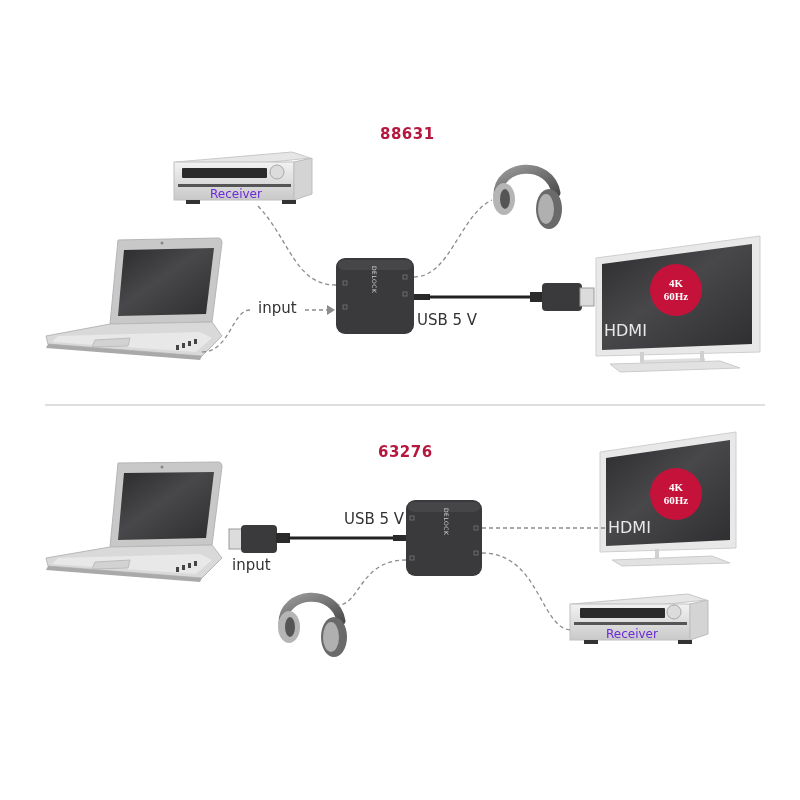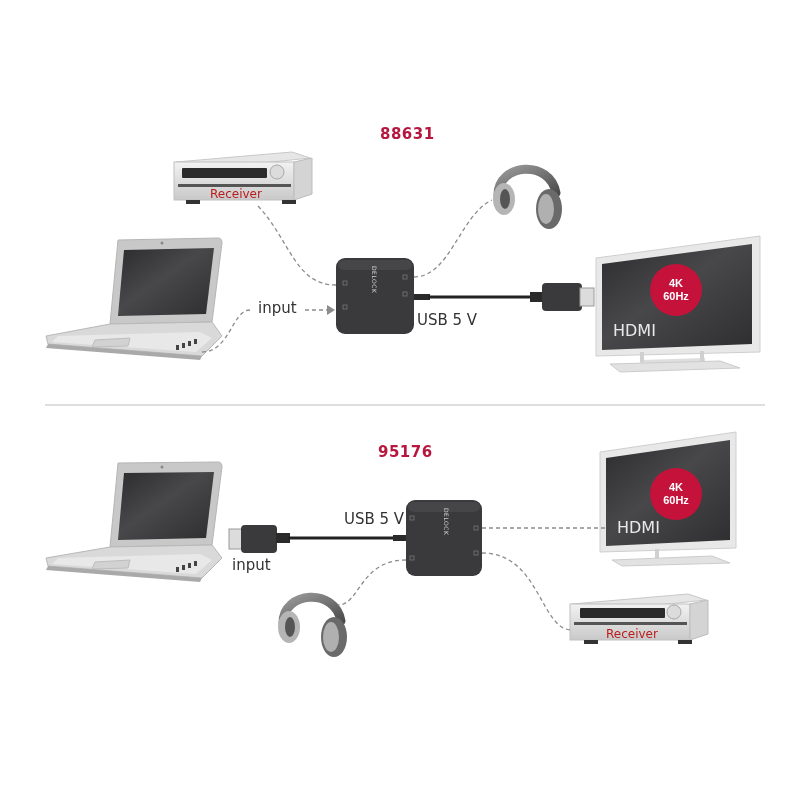--- a/index.html
+++ b/index.html
@@ -1,25 +1,25 @@
 <!DOCTYPE html>
 <html><head>
 <meta charset="utf-8">
 <style>
   html,body{margin:0;padding:0;background:#ffffff;}
   body{width:800px;height:800px;position:relative;overflow:hidden;font-family:"Liberation Sans",sans-serif;}
   .abs{position:absolute;}
   .model{font-family:"DejaVu Sans",sans-serif;font-weight:bold;color:#b5173f;font-size:15px;letter-spacing:0.5px;}
   .lbl{font-family:"DejaVu Sans",sans-serif;color:#333;font-size:15px;}
   svg.full{position:absolute;left:0;top:0;}
-  .hdmi-txt{font-family:"DejaVu Sans",sans-serif;color:#e8e8e8;font-size:16px;margin-left:9px;}
+  .hdmi-txt{font-family:"DejaVu Sans",sans-serif;color:#e8e8e8;font-size:16px;}
   .badge{position:absolute;width:52px;height:52px;border-radius:50%;background:#c4123a;color:#fff;
-    font-family:Liberation Sans, sans-serif;font-weight:bold;font-size:11px;line-height:13px;
+    font-family:Liberation Serif, serif;font-weight:bold;font-size:11px;line-height:13px;
     display:flex;flex-direction:column;align-items:center;justify-content:center;text-align:center;}
-  .recv-txt{font-family:"DejaVu Sans",sans-serif;color:#b91c1c;font-size:12px;}
+  .recv-txt{font-family:"DejaVu Sans",sans-serif;color:#6d28d9;font-size:12px;}
   .brand{font-family:"DejaVu Sans",sans-serif;font-size:6px;color:#cfcfcf;letter-spacing:0.5px;transform-origin:left top;}
 </style>
 </head>
 <body>
 
 <svg class="full" width="800" height="800" viewBox="0 0 800 800">
   <defs>
     <linearGradient id="scr" x1="0" y1="0" x2="1" y2="1">
       <stop offset="0" stop-color="#2c2c2e"></stop>
       <stop offset="0.45" stop-color="#48484a"></stop>
@@ -180,21 +180,21 @@
 <div class="abs recv-txt" style="left:210px;top:187px;">Receiver</div>
 <div class="abs lbl" style="left:258px;top:299px;">input</div>
 <div class="abs lbl" style="left:417px;top:311px;">USB 5 V</div>
 <div class="abs brand" style="left:378px;top:266px;transform:rotate(90deg);">DELOCK</div>
 <div class="badge" style="left:650px;top:264px;">
   <span>4K</span>
   <span>60Hz</span>
 </div>
 <div class="abs hdmi-txt" style="left:604px;top:321px;">HDMI</div>
 
-<div class="abs model" style="left:378px;top:443px;">95176</div>
+<div class="abs model" style="left:378px;top:443px;">63276</div>
 <div class="abs lbl" style="left:344px;top:510px;">USB 5 V</div>
 <div class="abs lbl" style="left:232px;top:556px;">input</div>
 <div class="abs brand" style="left:450px;top:508px;transform:rotate(90deg);">DELOCK</div>
 <div class="badge" style="left:650px;top:468px;">
   <span>4K</span>
   <span>60Hz</span>
 </div>
 <div class="abs hdmi-txt" style="left:608px;top:518px;">HDMI</div>
 <div class="abs recv-txt" style="left:606px;top:627px;">Receiver</div>
 

